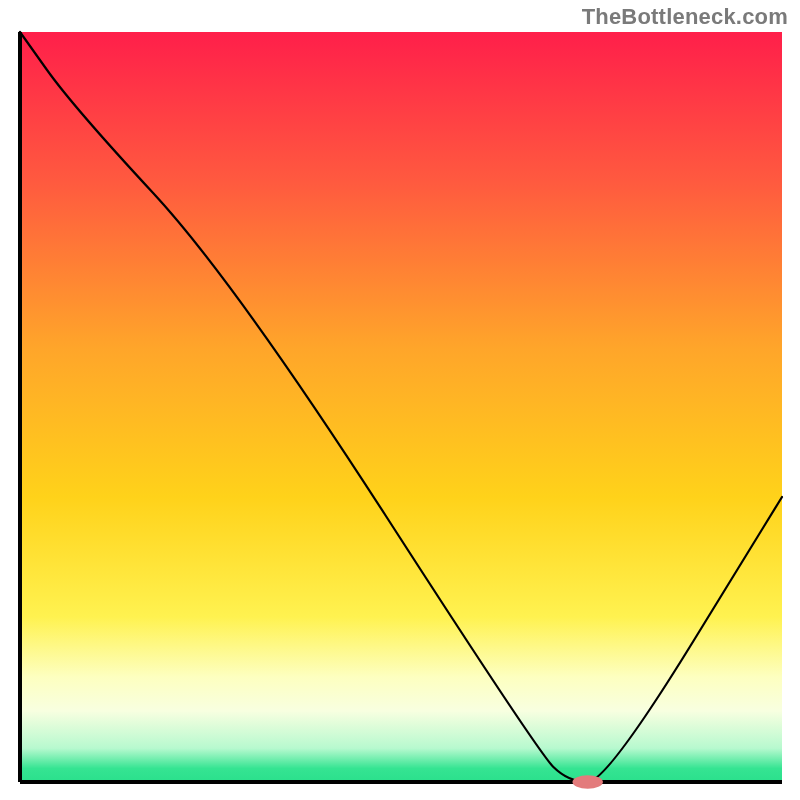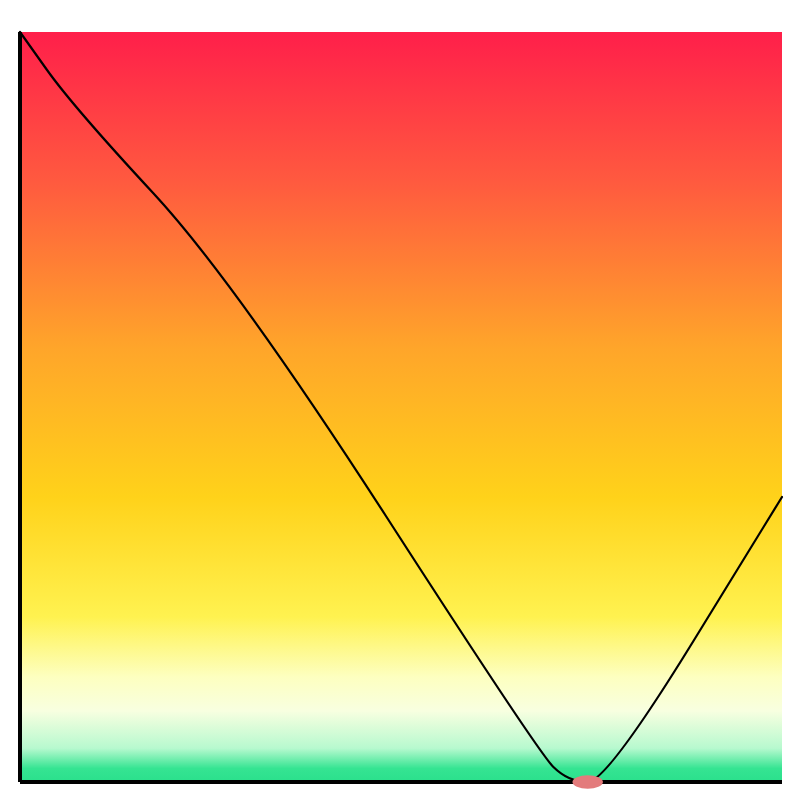--- a/index.html
+++ b/index.html
@@ -24,20 +24,21 @@
     color: #7a7a7a;
     letter-spacing: 0.2px;
   }
   svg { display: block; }
 </style>
 </head>
 <body>
 
 <div class="stage">
 
+  <div class="watermark">TheBottleneck.com</div>
 
   <svg id="chart-svg" width="800" height="800" viewBox="0 0 800 800">
     <defs>
       <linearGradient id="bg-grad" x1="0" y1="0" x2="0" y2="1">
           <stop offset="0%" stop-color="#ff1f4a"></stop>
           <stop offset="20%" stop-color="#ff5a3f"></stop>
           <stop offset="42%" stop-color="#ffa52a"></stop>
           <stop offset="62%" stop-color="#ffd21a"></stop>
           <stop offset="78%" stop-color="#fff250"></stop>
           <stop offset="86%" stop-color="#fdffc0"></stop>

